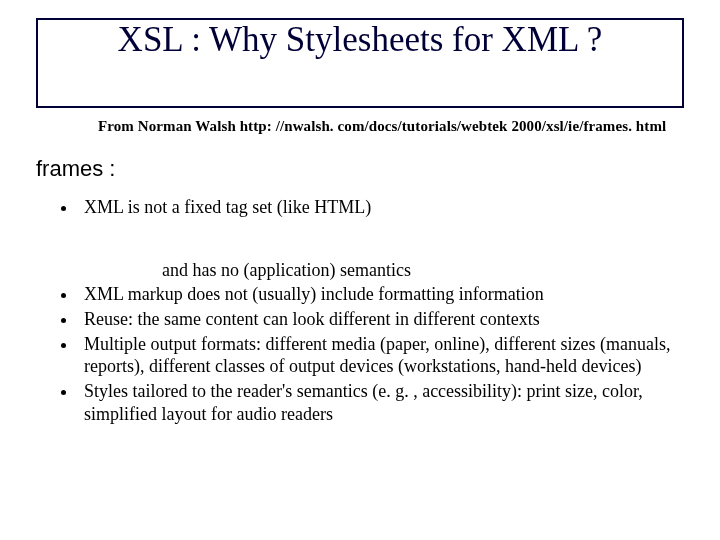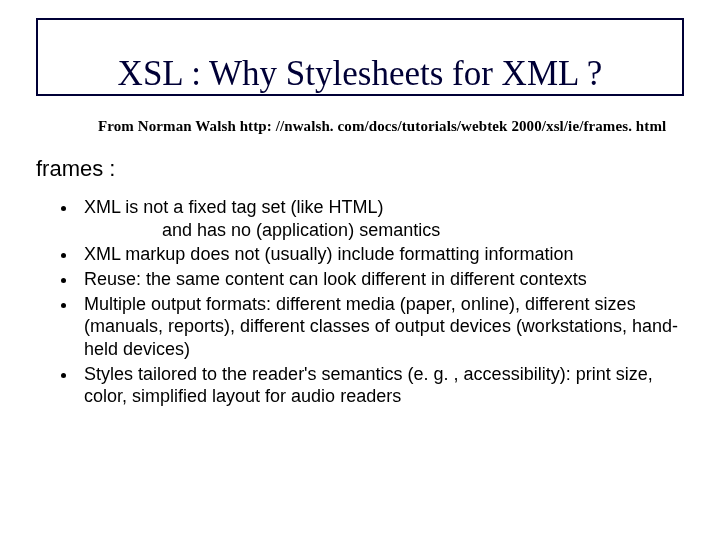--- a/index.html
+++ b/index.html
@@ -15,25 +15,25 @@
     position: relative;
     width: 720px;
     height: 540px;
     box-sizing: border-box;
   }
   .title-box {
     position: absolute;
     left: 36px;
     top: 18px;
     width: 648px;
-    height: 78px;
+    height: 90px;
     border: 2px solid #000036;
     box-sizing: border-box;
     display: flex;
-    align-items: flex-end;
+    align-items: flex-start;
     justify-content: center;
   }
   .title-text {
     font-size: 35px;
     color: #000036;
     white-space: nowrap;
   }
   .source-line {
     position: absolute;
     left: 98px;
@@ -55,28 +55,30 @@
     top: 196px;
     width: 636px;
     font-family: Arial, Helvetica, sans-serif;
     font-size: 18px;
     line-height: 1.26;
   }
   .bullets ul {
     margin: 0;
     padding-left: 26px;
     list-style: disc;
+    font-family: Liberation Serif, serif;
   }
   .bullets li {
     margin: 0 0 2px 0;
     padding-left: 6px;
   }
   .indent-sub {
     display: block;
     padding-left: 78px;
+    margin-top: 40px;
   }
 </style>
 </head>
 <body>
 
 <div class="slide">
 
   <div class="title-box">
     <span class="title-text">XSL : Why Stylesheets for XML ?</span>
   </div>

